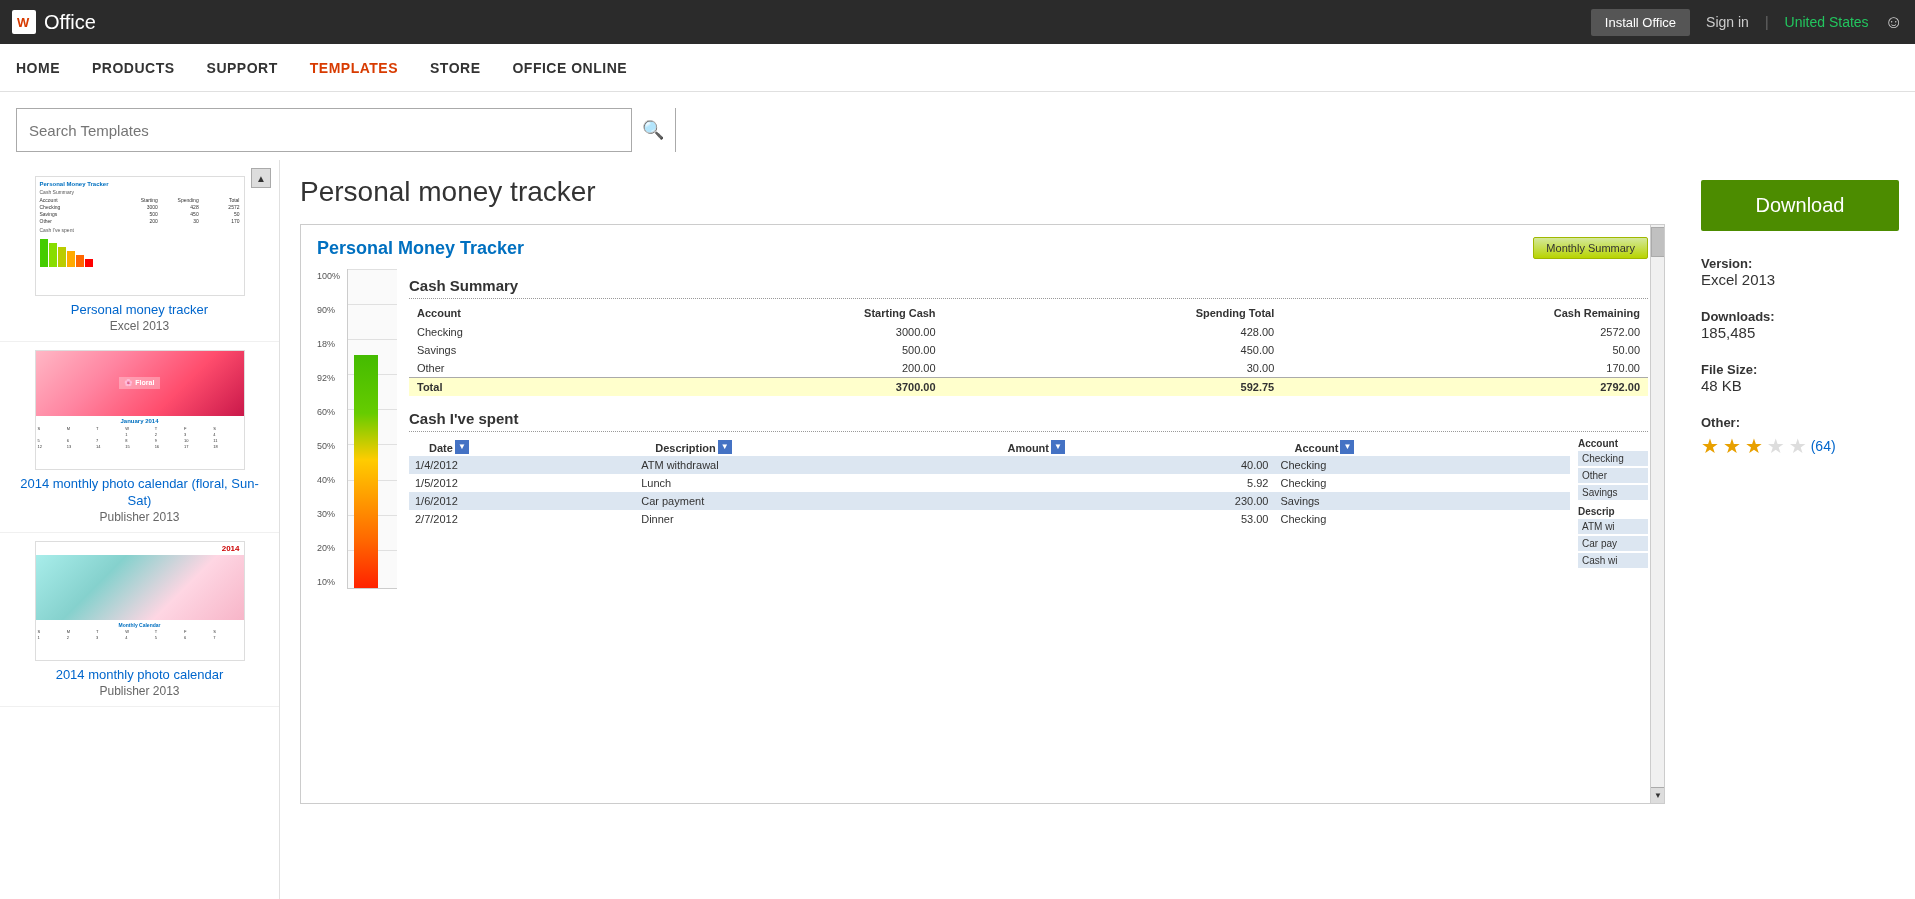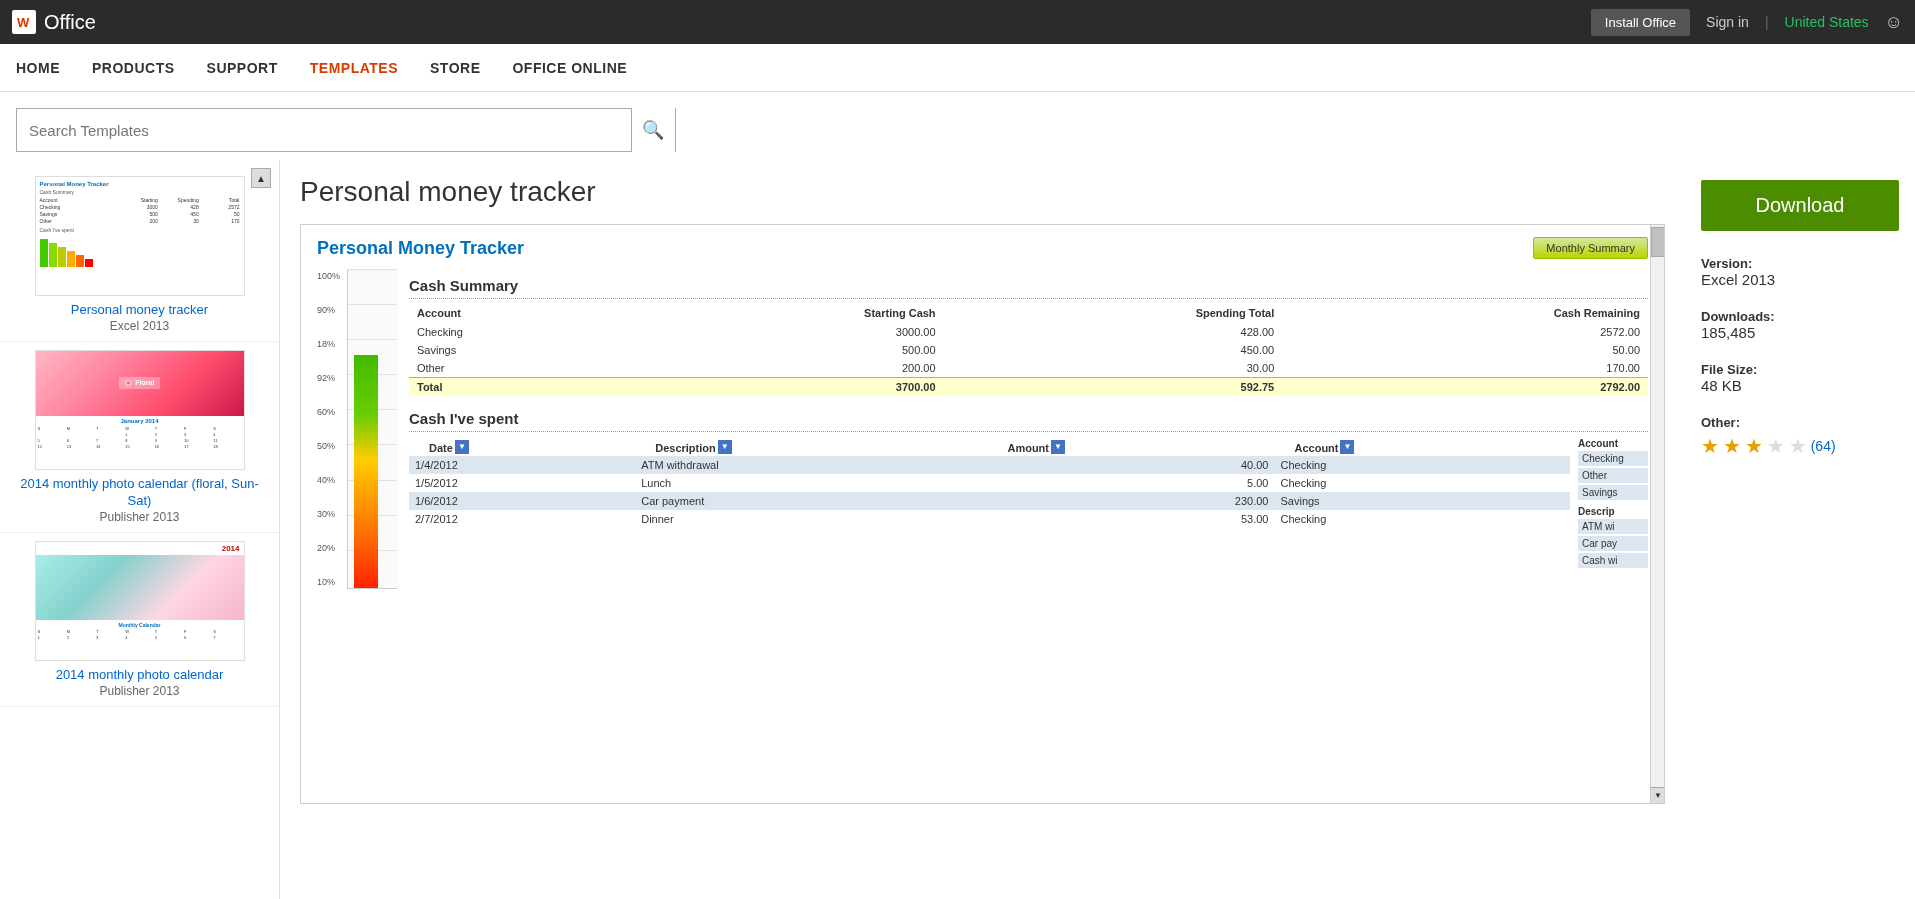--- a/index.html
+++ b/index.html
@@ -615,21 +615,21 @@
                   <tbody>
                     <tr>
                       <td>1/4/2012</td>
                       <td>ATM withdrawal</td>
                       <td class="amount">40.00</td>
                       <td>Checking</td>
                     </tr>
                     <tr>
                       <td>1/5/2012</td>
                       <td>Lunch</td>
-                      <td class="amount">5.00</td>
+                      <td class="amount">5.92</td>
                       <td>Checking</td>
                     </tr>
                     <tr>
                       <td>1/6/2012</td>
                       <td>Car payment</td>
                       <td class="amount">230.00</td>
                       <td>Savings</td>
                     </tr>
                     <tr>
                       <td>2/7/2012</td>

